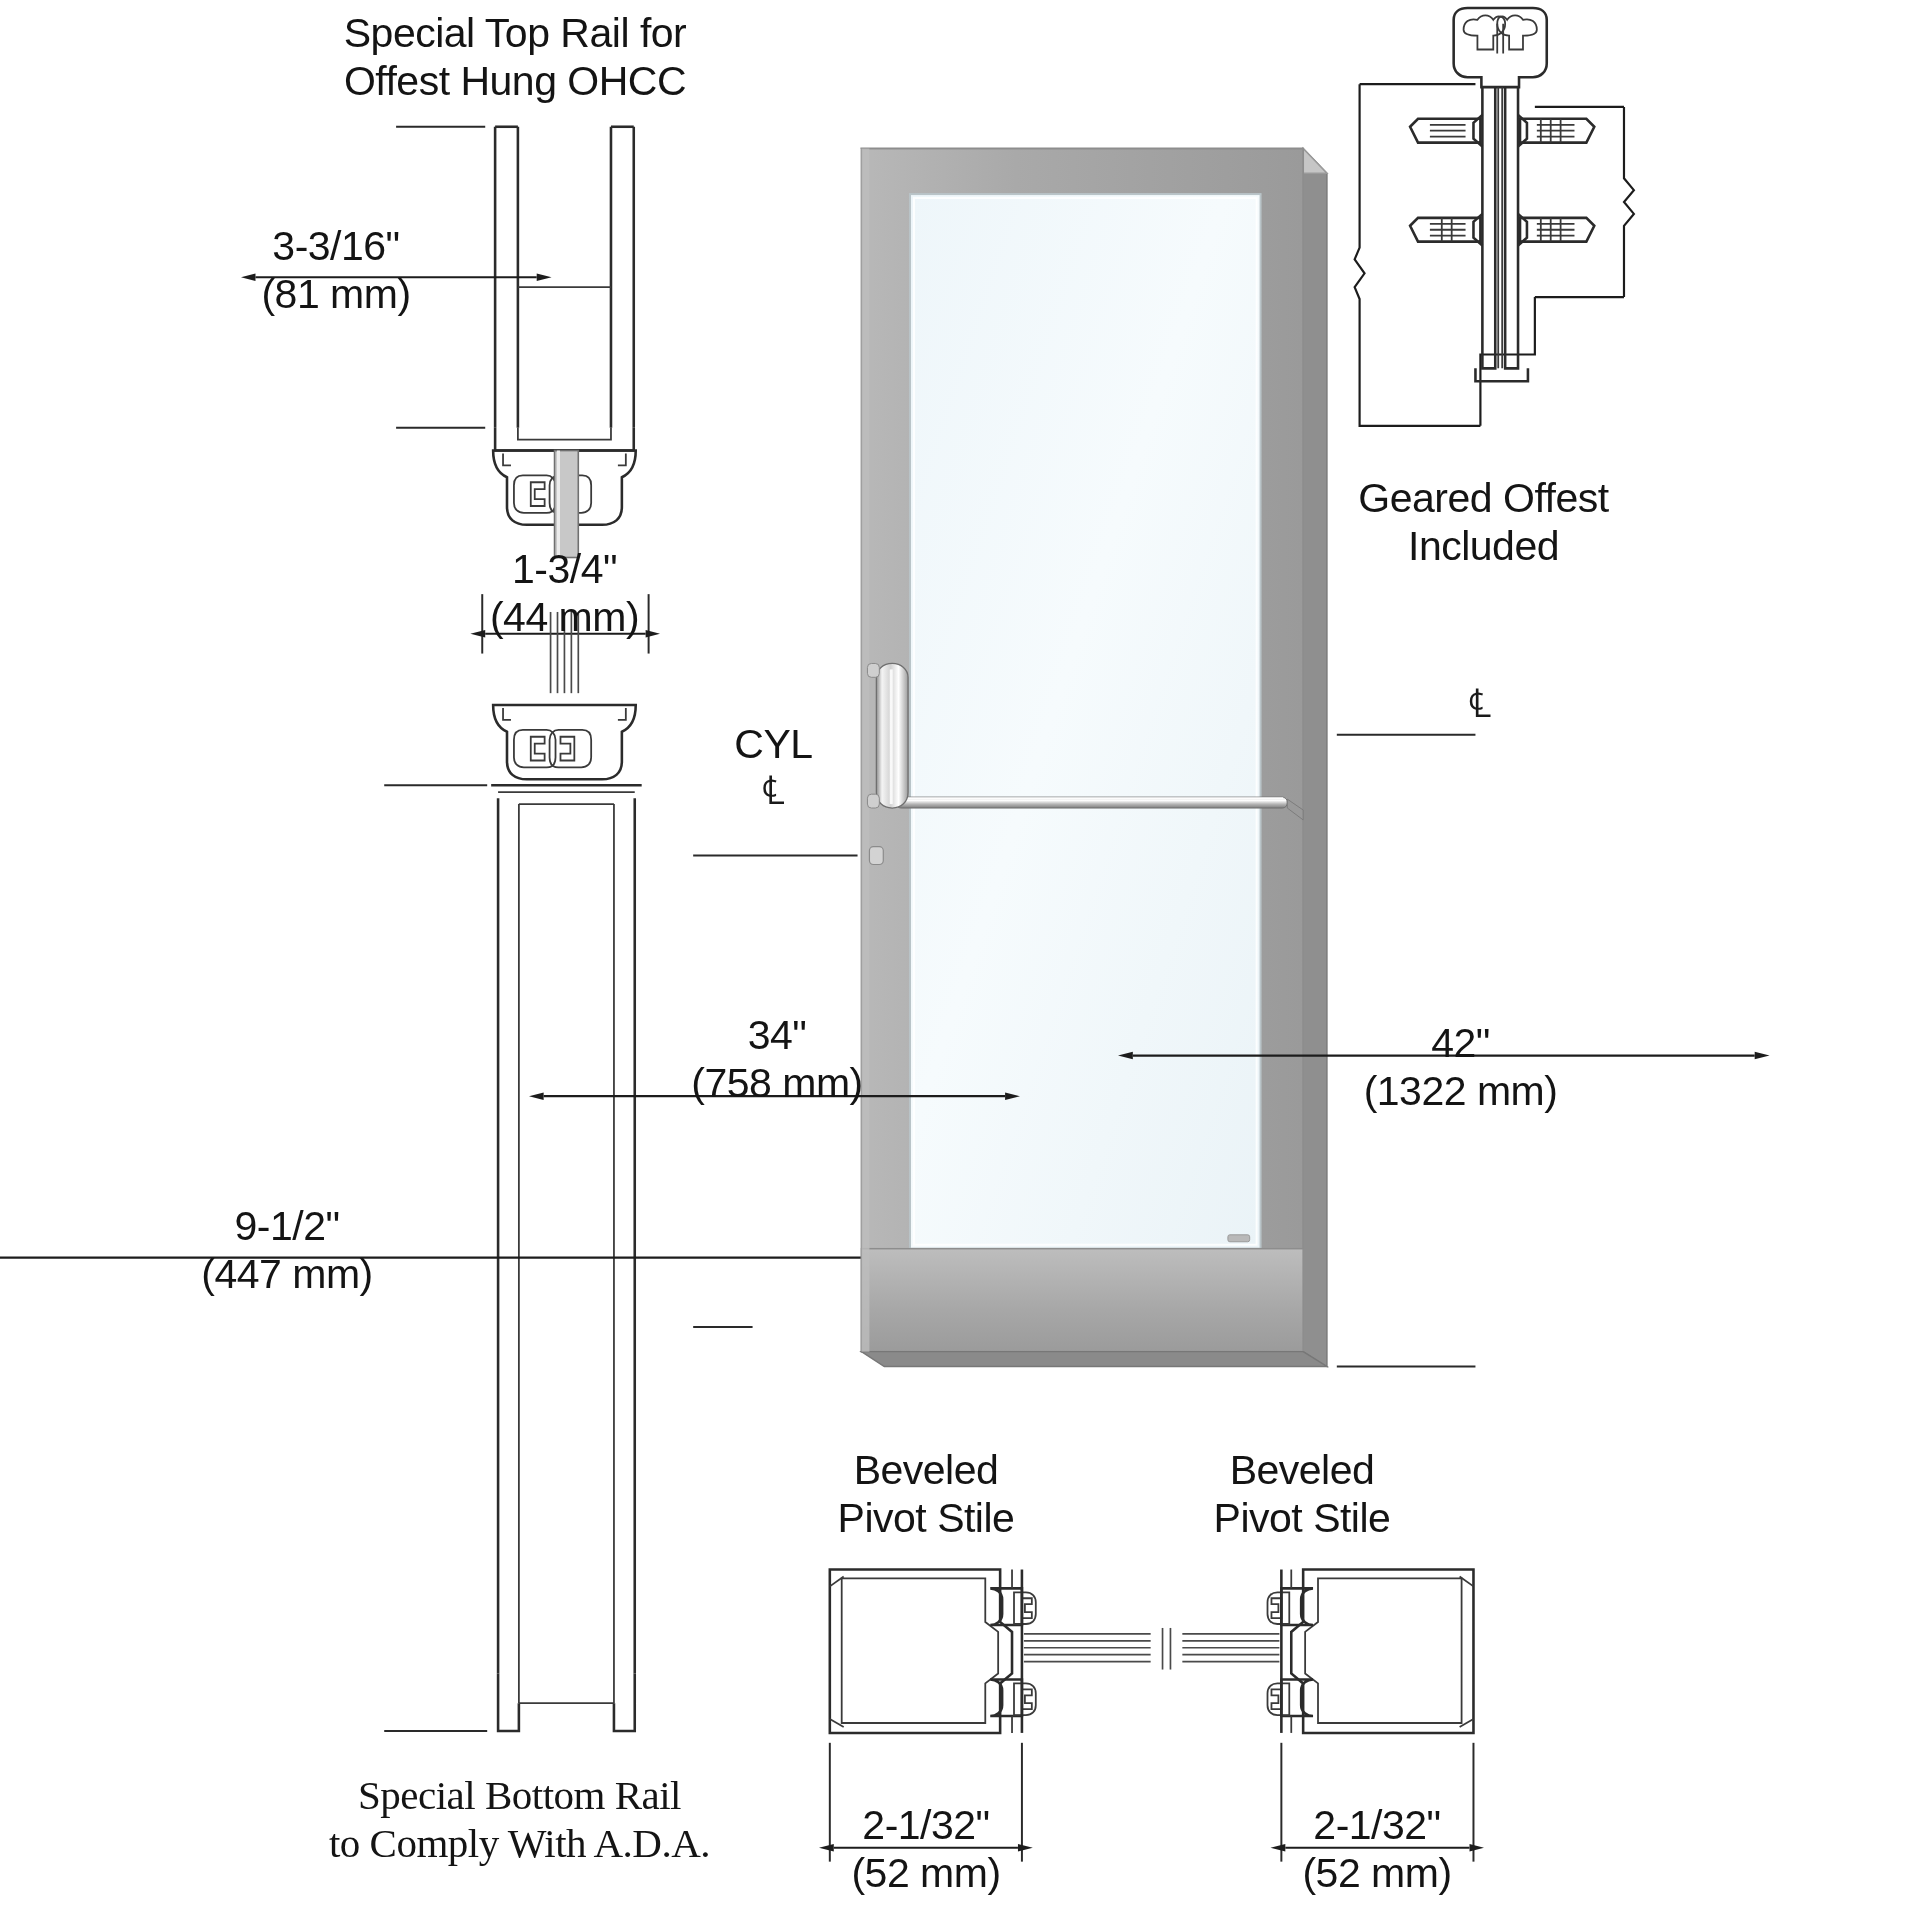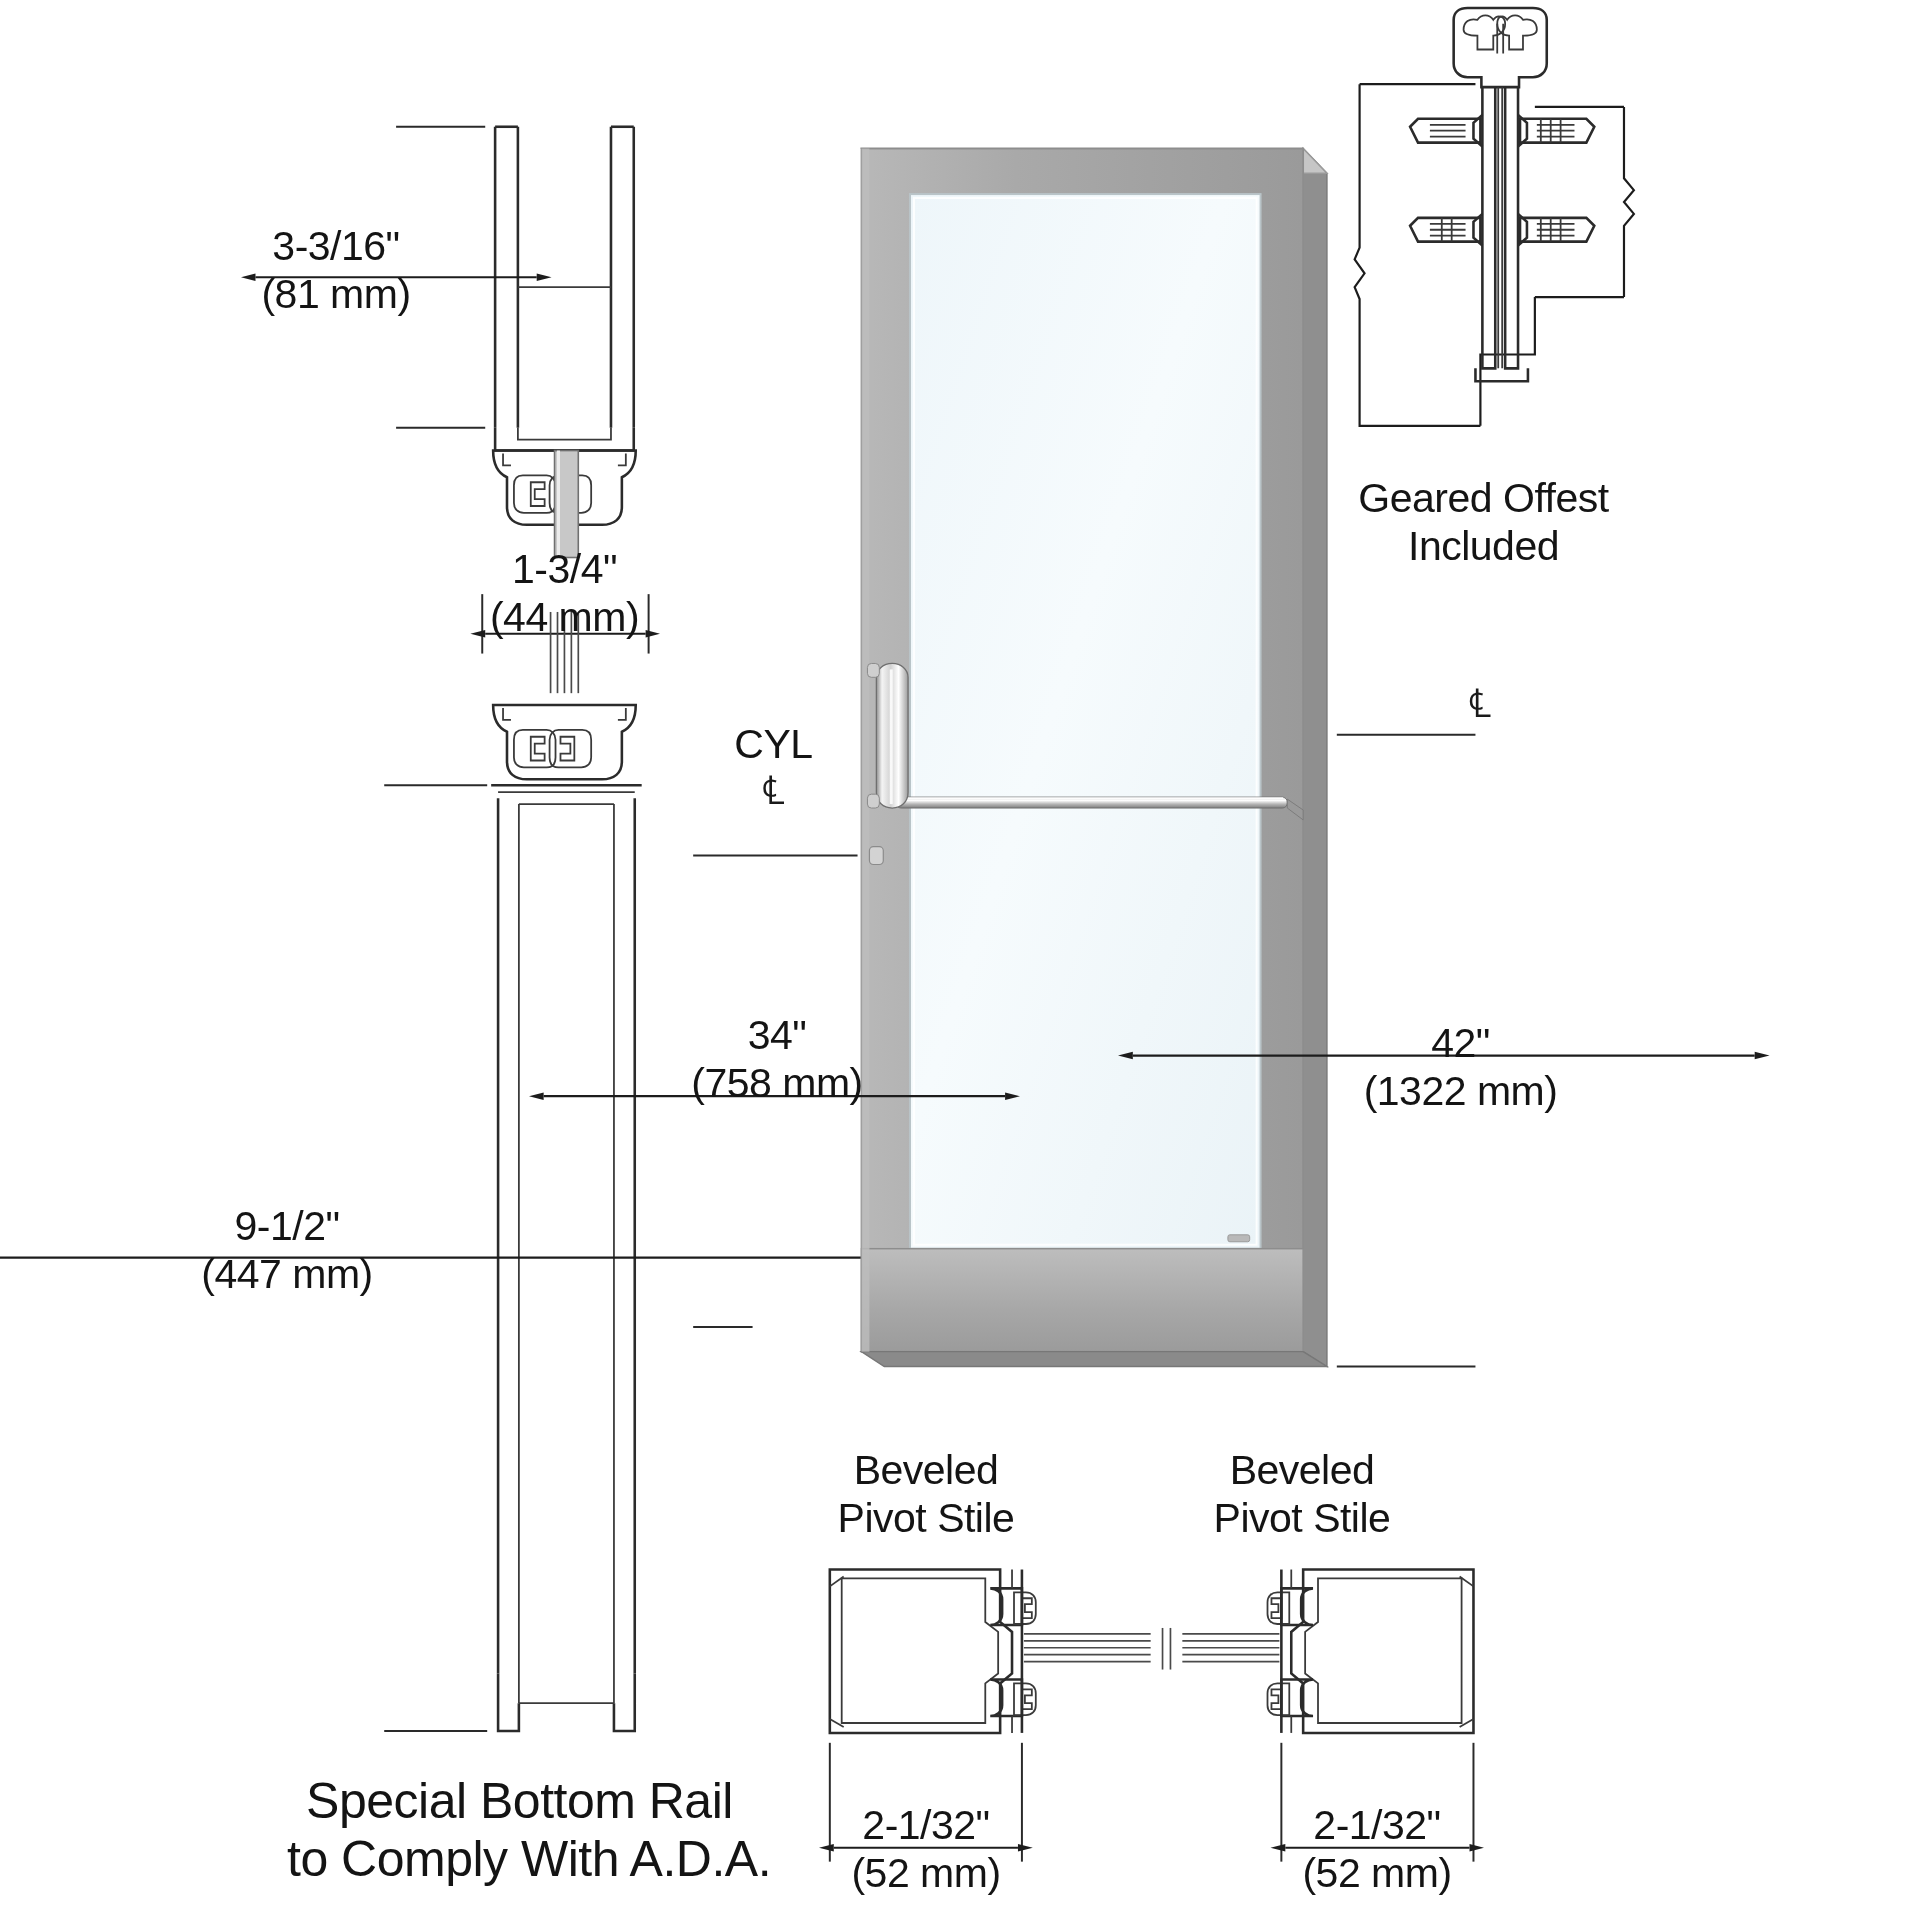--- a/index.html
+++ b/index.html
@@ -23,21 +23,21 @@
     position: absolute;
     text-align: center;
     line-height: 1.16;
     font-weight: 400;
     letter-spacing: -0.5px;
     white-space: pre;
     color: #141414;
   }
   .lbl.big   { font-size: 41px; }
   .lbl.dim   { font-size: 41px; }
-  .lbl.cap   { font-size: 50px; }
+  .lbl.cap   { font-size: 41px; font-family: Liberation Serif, serif; }
   .cl-sym {
     position: absolute;
     font-size: 40px;
     line-height: 1;
     text-align: center;
   }
   svg.draw {
     position: absolute;
     left: 0; top: 0;
     width: 1927px;
@@ -390,20 +390,22 @@
     </g>
 
     <g>
       <path class="ln-ext" d="M 1294 1760 L 1294 1880"></path>
       <path class="ln-ext" d="M 1488 1760 L 1488 1880"></path>
       <path class="ln" d="M 1298 1866 L 1484 1866" marker-start="url(#arwL)" marker-end="url(#arwR)"></path>
     </g>
 
   </svg>
 
+  <div class="lbl big" style="left:307px; top:10px; width:416px;">Special Top Rail for
+Offest Hung OHCC</div>
 
   <div class="lbl dim" style="left:252px; top:223px; width:168px;"><span>3-3/16"</span><br><span>(81 mm)</span></div>
 
   <div class="lbl dim" style="left:436px; top:546px; width:257px;"><span>1-3/4"</span><br><span>(44 mm)</span></div>
 
   <div class="lbl dim" style="left:173px; top:1203px; width:228px;"><span>9-1/2"</span><br><span>(447 mm)</span></div>
 
   <div class="lbl cap" style="left:287px; top:1772px; width:465px;">Special Bottom Rail
 to Comply With A.D.A.</div>
 

